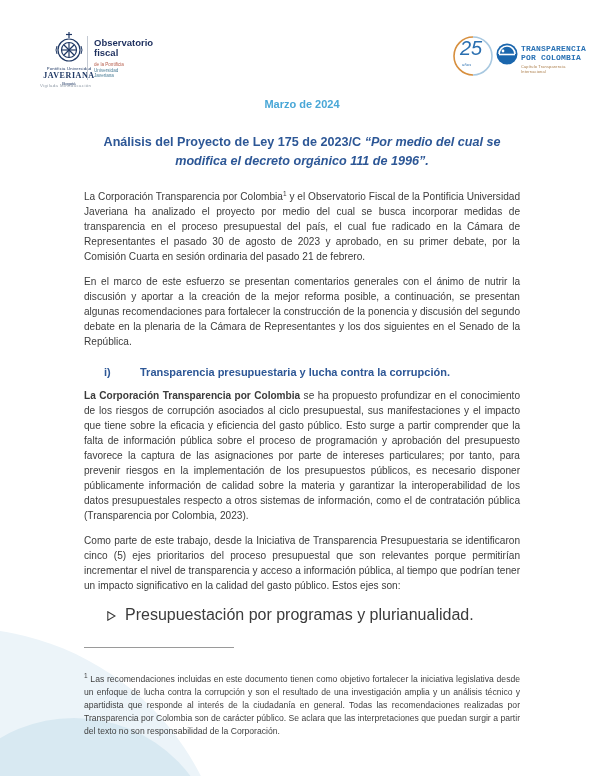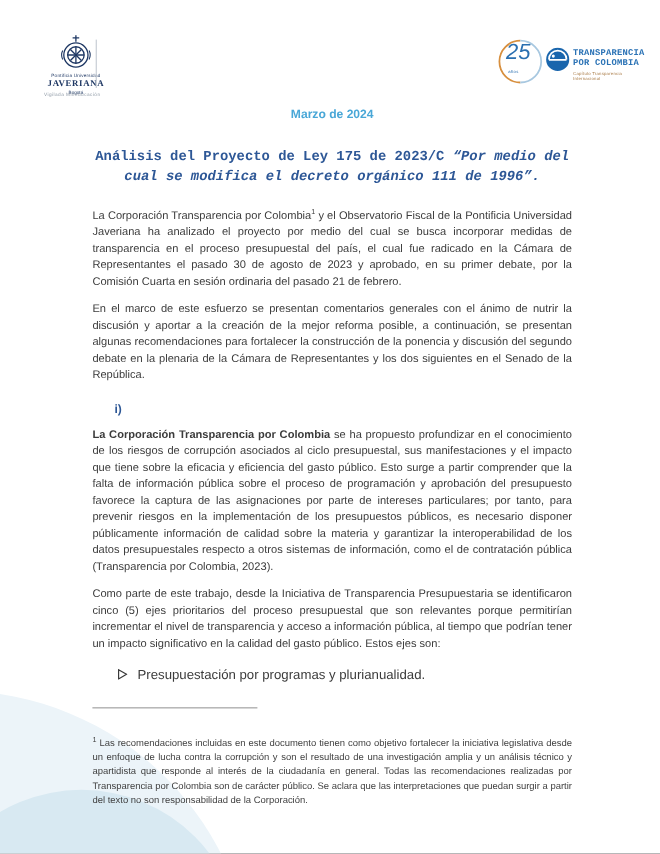--- a/index.html
+++ b/index.html
@@ -33,27 +33,27 @@
   .tc-arc { position:absolute; left:0; top:2px; }
   .tc-25 { position:absolute; left:8px; top:4px; font-size:20px; font-weight:normal; font-style:italic; color:#2a6fb0; }
   .tc-anios { position:absolute; left:10px; top:30px; font-size:3.8px; color:#2a6fb0; letter-spacing:0.3px; }
   .tc-disc { position:absolute; left:44px; top:10px; }
   .tc-words { position:absolute; left:69px; top:11px; color:#2a72b5; font-weight:bold; font-size:8px; line-height:9px; letter-spacing:0.2px;font-family:Liberation Mono, monospace; }
   .tc-tagline { position:absolute; left:69px; top:31px; font-size:3.9px; color:#a97a45; letter-spacing:0.2px; }
 
   
   .content { position:absolute; left:84px; width:436px; top:0; z-index:2; }
   .date { margin-top:98px; text-align:center; color:#49a7d7; font-weight:bold; font-size:11px; }
-  .title { margin-top:23px; text-align:center; color:#2d5796; font-weight:bold; font-size:12.6px; line-height:18.5px;font-family:Liberation Mono, monospace; }
+  .title { margin-top:23px; text-align:center; color:#2d5796; font-weight:bold; font-size:12.6px; line-height:18.5px; }
   .para { text-align:justify; font-size:10.1px; line-height:15px; color:#3b3b3b; }
   .para.first { margin-top:19px; }
   sup.fn { font-size:6.5px; vertical-align:super; line-height:0; }
   .heading { margin-top:17px; display:flex; color:#2d5796; font-weight:bold; font-size:11px; }
   .heading .num { margin-left:20px; width:36px; }
-  .bullet { margin-top:13px; margin-left:23px; display:flex; align-items:baseline; font-size:12px; color:#3b3b3b; }
+  .bullet { margin-top:13px; margin-left:23px; display:flex; align-items:baseline; font-size:16px; color:#3b3b3b; }
   .bullet .glyph { margin-right:9px; position:relative; top:0.5px; }
   .fn-sep { margin-top:23px; width:150px; border-top:1px solid #9a9a9a; }
   .footnote { margin-top:25px; text-align:justify; font-size:8.6px; line-height:13px; color:#3f3f3f; }
 </style>
 </head>
 <body>
 
 <div class="page">
 
   <div class="deco deco-light"></div>
@@ -81,20 +81,31 @@
     </span>
     <div class="jav-text">
       <div class="jav-small">Pontificia Universidad</div>
       <div class="jav-name">JAVERIANA</div>
       <div class="jav-city">Bogotá</div>
     </div>
     <div class="jav-caption">Vigilada Mineducación</div>
 
     <div class="logo-divider"></div>
 
+    <div class="obs">
+      <div class="obs-title">
+        <div>Observatorio</div>
+        <div>fiscal</div>
+      </div>
+      <div class="obs-sub">
+        <div class="s1">de la Pontificia</div>
+        <div class="s2">Universidad</div>
+        <div class="s2">Javeriana</div>
+      </div>
+    </div>
 
     <div class="tc-logo">
       <span class="tc-arc">
         <svg width="42" height="42" viewBox="0 0 42 42">
           <path d="M21,2 A19,19 0 0 0 21,40" fill="none" stroke="#d78f3e" stroke-width="1.6"></path>
           <path d="M21,2 A19,19 0 0 1 21,40" fill="none" stroke="#a8c8e0" stroke-width="1.6"></path>
         </svg>
       </span>
       <span class="tc-25">25</span>
       <span class="tc-anios">años</span>
@@ -119,20 +130,21 @@
     <div class="date">Marzo de 2024</div>
 
     <div class="title"><span>Análisis del Proyecto de Ley 175 de 2023/C </span><span style="font-style:italic">“Por medio del cual se modifica el decreto orgánico 111 de 1996”.</span></div>
 
     <p class="para first"><span>La Corporación Transparencia por Colombia</span><sup class="fn">1</sup><span> y el Observatorio Fiscal de la Pontificia Universidad Javeriana ha analizado el proyecto por medio del cual se busca incorporar medidas de transparencia en el proceso presupuestal del país, el cual fue radicado en la Cámara de Representantes el pasado 30 de agosto de 2023 y aprobado, en su primer debate, por la Comisión Cuarta en sesión ordinaria del pasado 21 de febrero.</span></p>
 
     <p class="para">En el marco de este esfuerzo se presentan comentarios generales con el ánimo de nutrir la discusión y aportar a la creación de la mejor reforma posible, a continuación, se presentan algunas recomendaciones para fortalecer la construcción de la ponencia y discusión del segundo debate en la plenaria de la Cámara de Representantes y los dos siguientes en el Senado de la República.</p>
 
     <div class="heading">
       <span class="num">i)</span>
+      <span>Transparencia presupuestaria y lucha contra la corrupción.</span>
     </div>
 
     <p class="para"><b>La Corporación Transparencia por Colombia</b><span> se ha propuesto profundizar en el conocimiento de los riesgos de corrupción asociados al ciclo presupuestal, sus manifestaciones y el impacto que tiene sobre la eficacia y eficiencia del gasto público. Esto surge a partir comprender que la falta de información pública sobre el proceso de programación y aprobación del presupuesto favorece la captura de las asignaciones por parte de intereses particulares; por tanto, para prevenir riesgos en la implementación de los presupuestos públicos, es necesario disponer públicamente información de calidad sobre la materia y garantizar la interoperabilidad de los datos presupuestales respecto a otros sistemas de información, como el de contratación pública (Transparencia por Colombia, 2023).</span></p>
 
     <p class="para">Como parte de este trabajo, desde la Iniciativa de Transparencia Presupuestaria se identificaron cinco (5) ejes prioritarios del proceso presupuestal que son relevantes porque permitirían incrementar el nivel de transparencia y acceso a información pública, al tiempo que podrían tener un impacto significativo en la calidad del gasto público. Estos ejes son:</p>
 
     <div class="bullet">
       <span class="glyph">
         <svg width="9" height="10" viewBox="0 0 9 10">
           <polygon points="0.8,0.8 8,5 0.8,9.2" fill="none" stroke="#3b3b3b" stroke-width="1.1"></polygon>

